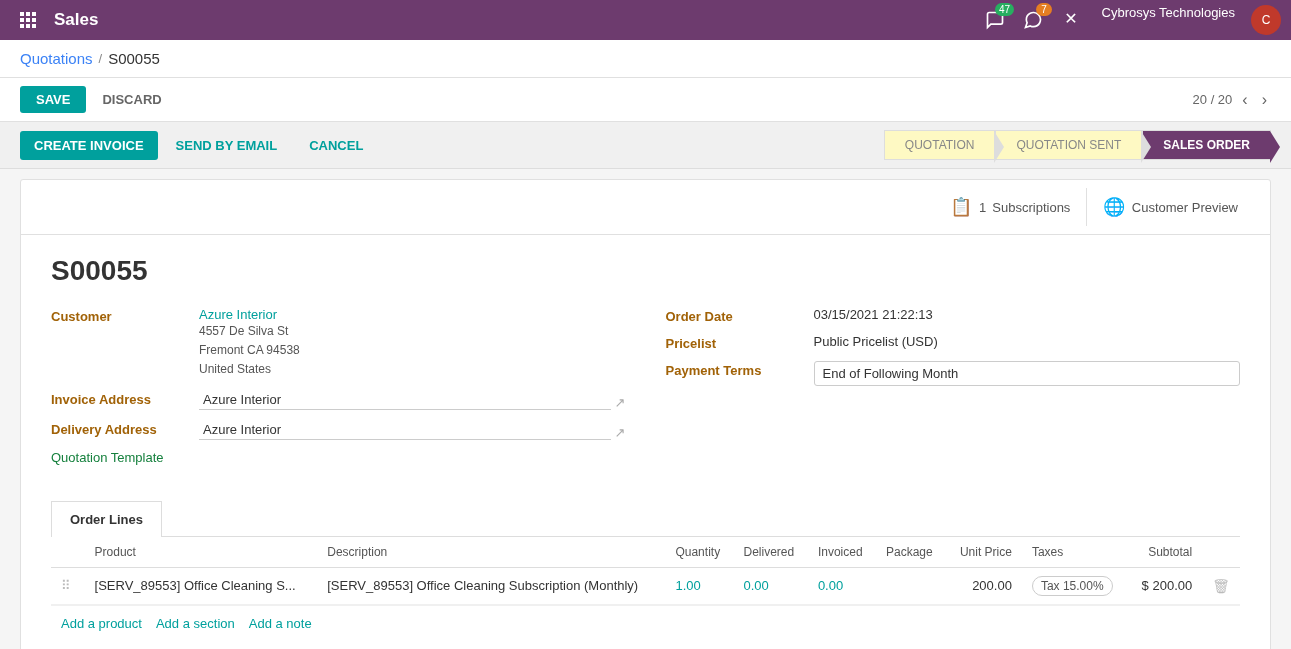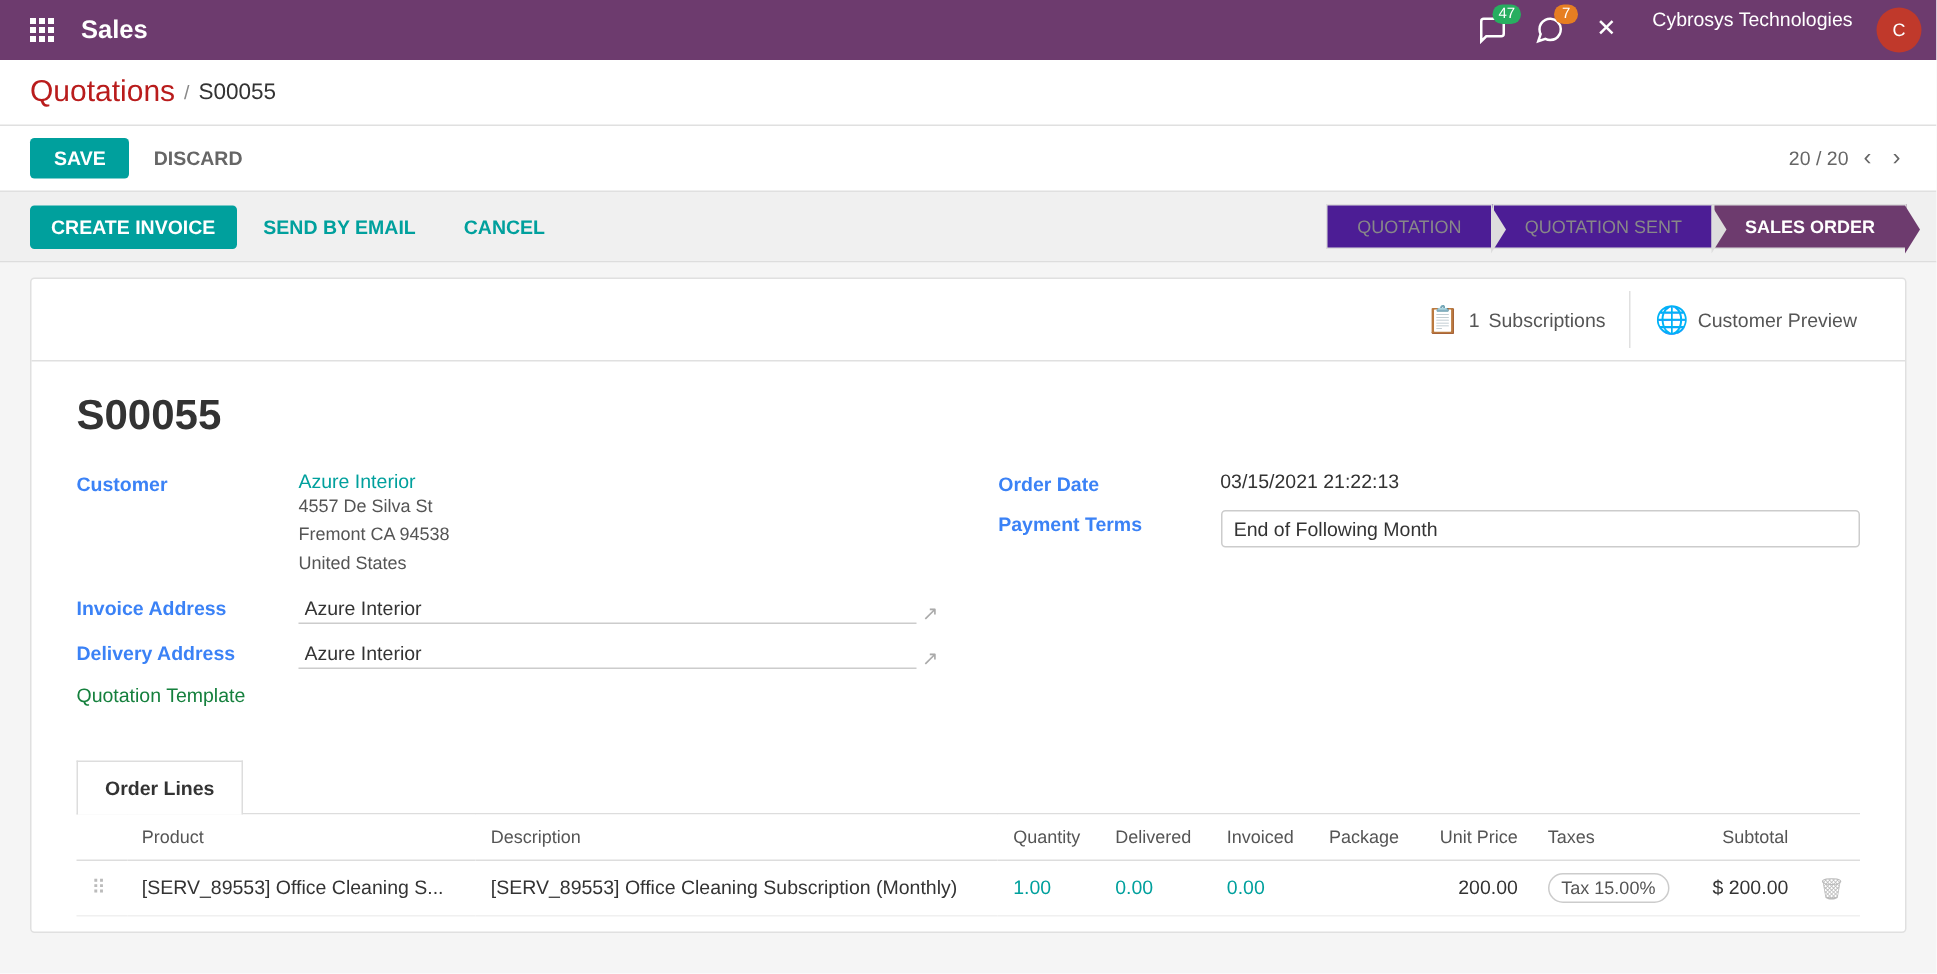--- a/index.html
+++ b/index.html
@@ -35,21 +35,21 @@
     }
 
     
     .breadcrumb-bar {
       background: #fff;
       padding: 10px 20px;
       display: flex;
       align-items: center;
       border-bottom: 1px solid #e0e0e0;
     }
-    .breadcrumb-link { color: #b91c1c; cursor: pointer; font-size: 20px; }
+    .breadcrumb-link { color: #3b82f6; cursor: pointer; font-size: 15px; }
     .breadcrumb-sep { margin: 0 6px; color: #888; }
     .breadcrumb-current { font-size: 15px; color: #333; }
 
     
     .action-bar {
       background: #fff;
       padding: 8px 20px;
       display: flex;
       align-items: center;
       gap: 8px;
@@ -80,21 +80,21 @@
       border-radius: 3px; cursor: pointer; font-size: 13px; font-weight: bold;
     }
     .btn-send-email {
       background: none; border: none; color: #00a09d; cursor: pointer; font-size: 13px; font-weight: bold; padding: 7px 14px;
     }
     .btn-cancel {
       background: none; border: none; color: #00a09d; cursor: pointer; font-size: 13px; font-weight: bold; padding: 7px 14px;
     }
     .status-steps { margin-left: auto; display: flex; gap: 0; }
     .status-step {
-      padding: 7px 20px; font-size: 12px; color: #888; background: #4c1d95;
+      padding: 7px 20px; font-size: 12px; color: #888; background: #fef9c3;
       border: 1px solid #ddd; cursor: pointer; position: relative;
     }
     .status-step.active {
       background: #6d3b6e; color: #fff; font-weight: bold;
     }
     .status-step::after {
       content: '';
       position: absolute;
       right: -10px;
       top: 0;
@@ -134,21 +134,21 @@
     .doc-action-btn span.icon { font-size: 18px; }
 
     .doc-body { padding: 20px 30px 10px 30px; }
     .doc-number { font-size: 28px; font-weight: bold; margin-bottom: 20px; color: #333; }
 
     .form-layout { display: flex; gap: 40px; margin-bottom: 20px; }
     .form-left { flex: 1; }
     .form-right { flex: 1; }
 
     .field-row { display: flex; align-items: flex-start; margin-bottom: 10px; gap: 8px; }
-    .field-label { color: #3b82f6; font-size: 13px; width: 140px; flex-shrink: 0; padding-top: 2px; font-weight: 600; }
+    .field-label { color: #a16207; font-size: 13px; width: 140px; flex-shrink: 0; padding-top: 2px; font-weight: 600; }
     .field-value { color: #333; font-size: 13px; flex: 1; }
     .field-value a { color: #00a09d; text-decoration: none; cursor: pointer; }
     .field-value-sub { color: #555; font-size: 12px; line-height: 1.6; }
 
     .field-input-wrap { display: flex; align-items: flex-end; gap: 4px; flex: 1; }
     .field-select {
       flex: 1; border: none; border-bottom: 1px solid #ccc; padding: 2px 4px;
       font-size: 13px; background: transparent; outline: none; color: #333; appearance: none;
       cursor: pointer;
     }
@@ -304,20 +304,24 @@
               <span class="ext-link">↗</span>
             </div>
           </div>
           <div class="quotation-template">Quotation Template</div>
         </div>
 
         <div class="form-right">
           <div class="field-row">
             <div class="field-label">Order Date</div>
             <div class="field-value">03/15/2021 21:22:13</div>
+          </div>
+          <div class="field-row">
+            <div class="field-label">Pricelist</div>
+            <div class="field-value">Public Pricelist (USD)</div>
           </div>
           <div class="field-row">
             <div class="field-label">Payment Terms</div>
             <div class="field-input-wrap">
               <select class="field-select-full">
                 <option>End of Following Month</option>
               </select>
             </div>
           </div>
         </div>
@@ -355,15 +359,20 @@
             <td class="text-right">200.00</td>
             <td>
               <span class="tax-badge">Tax 15.00%</span>
             </td>
             <td class="text-right">$ 200.00</td>
             <td><span class="row-delete">🗑</span></td>
           </tr>
         </tbody>
       </table>
 
+      <div class="table-footer-actions">
+        <span class="table-footer-link">Add a product</span>
+        <span class="table-footer-link">Add a section</span>
+        <span class="table-footer-link">Add a note</span>
+      </div>
     </div>
   </div>
 </div>
 
 </body></html>

